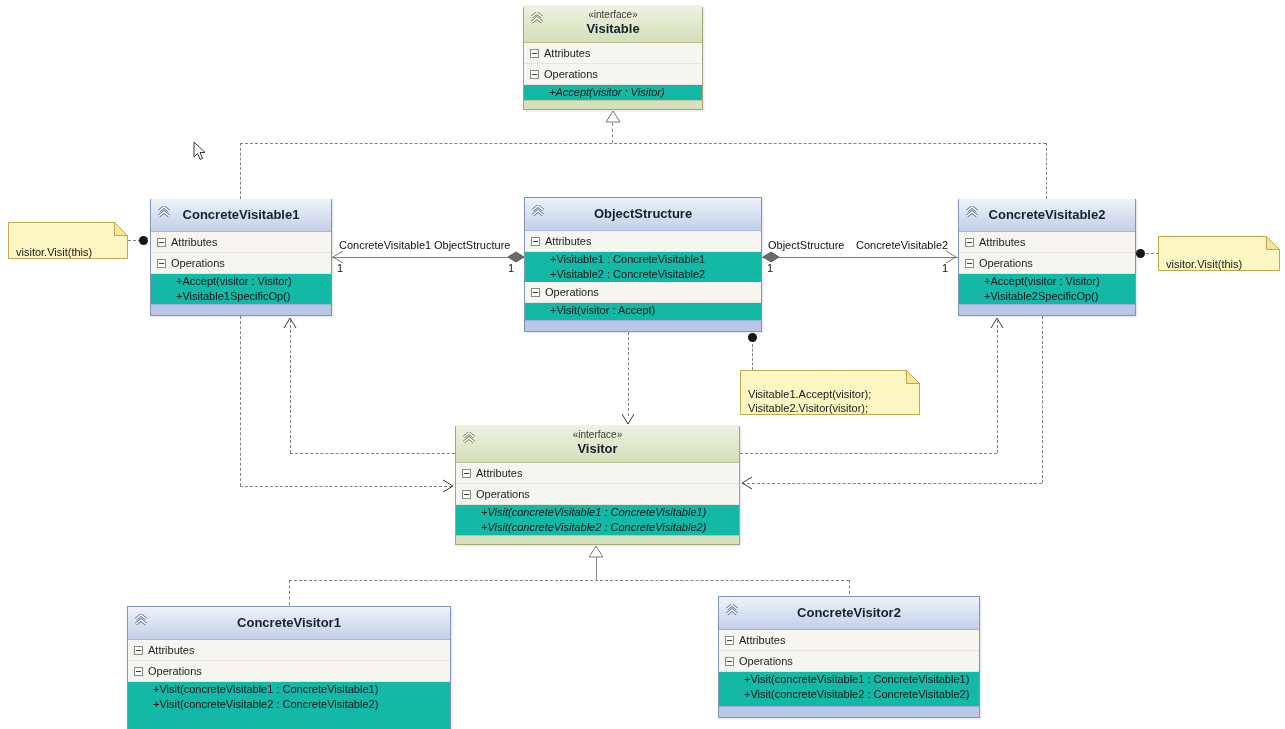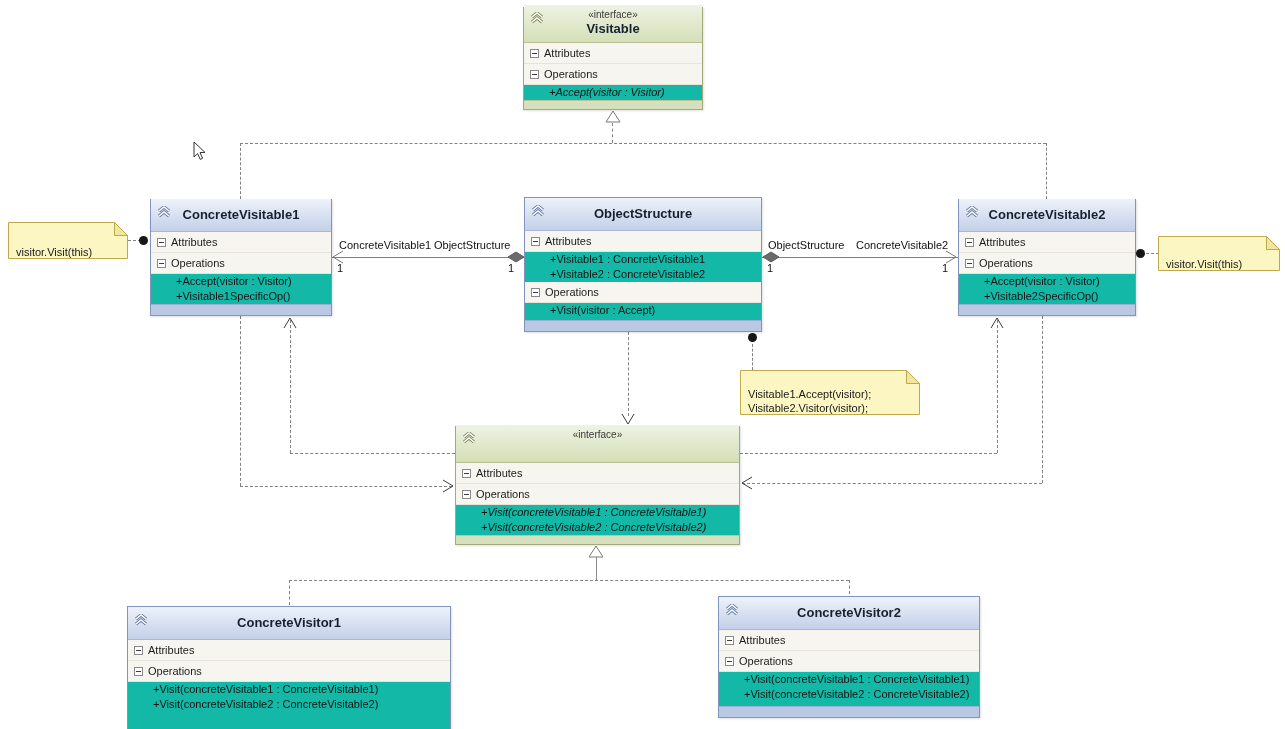--- a/index.html
+++ b/index.html
@@ -237,20 +237,21 @@
     <div class="hdr two">
       <span class="chev">
         <svg width="14" height="13">
             <path d="M2 5 L7 1 L12 5" fill="none" stroke="#7d865a" stroke-width="3.2"></path>
             <path d="M2 5 L7 1 L12 5" fill="none" stroke="#fff" stroke-width="1.6"></path>
             <path d="M2 10 L7 6 L12 10" fill="none" stroke="#7d865a" stroke-width="3.2"></path>
             <path d="M2 10 L7 6 L12 10" fill="none" stroke="#fff" stroke-width="1.6"></path>
           </svg>
       </span>
       <div class="stereo">«interface»</div>
+      <div class="title">Visitor</div>
     </div>
     <div class="sect">
         <span class="exp"></span>
         <span>Attributes</span>
       </div>
     <div class="sect">
         <span class="exp"></span>
         <span>Operations</span>
       </div>
     <div class="member it">+Visit(concreteVisitable1 : ConcreteVisitable1)</div>

